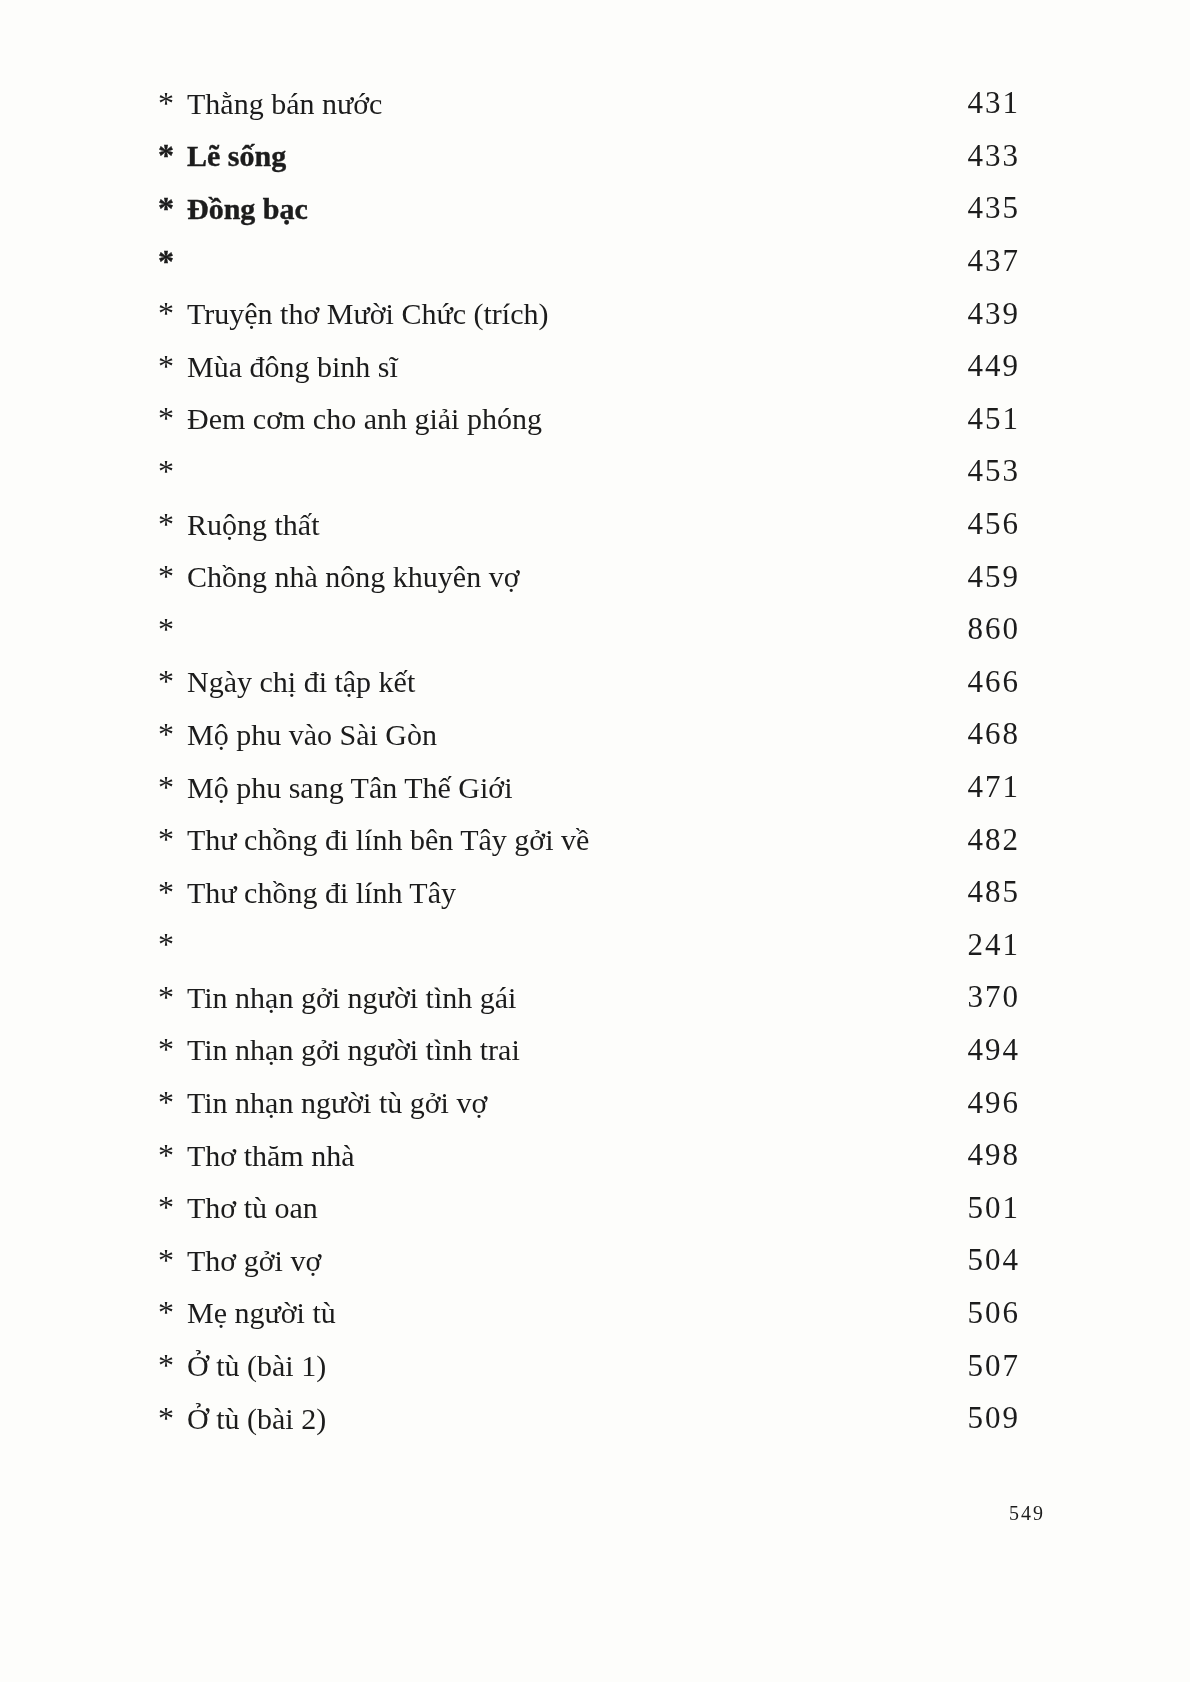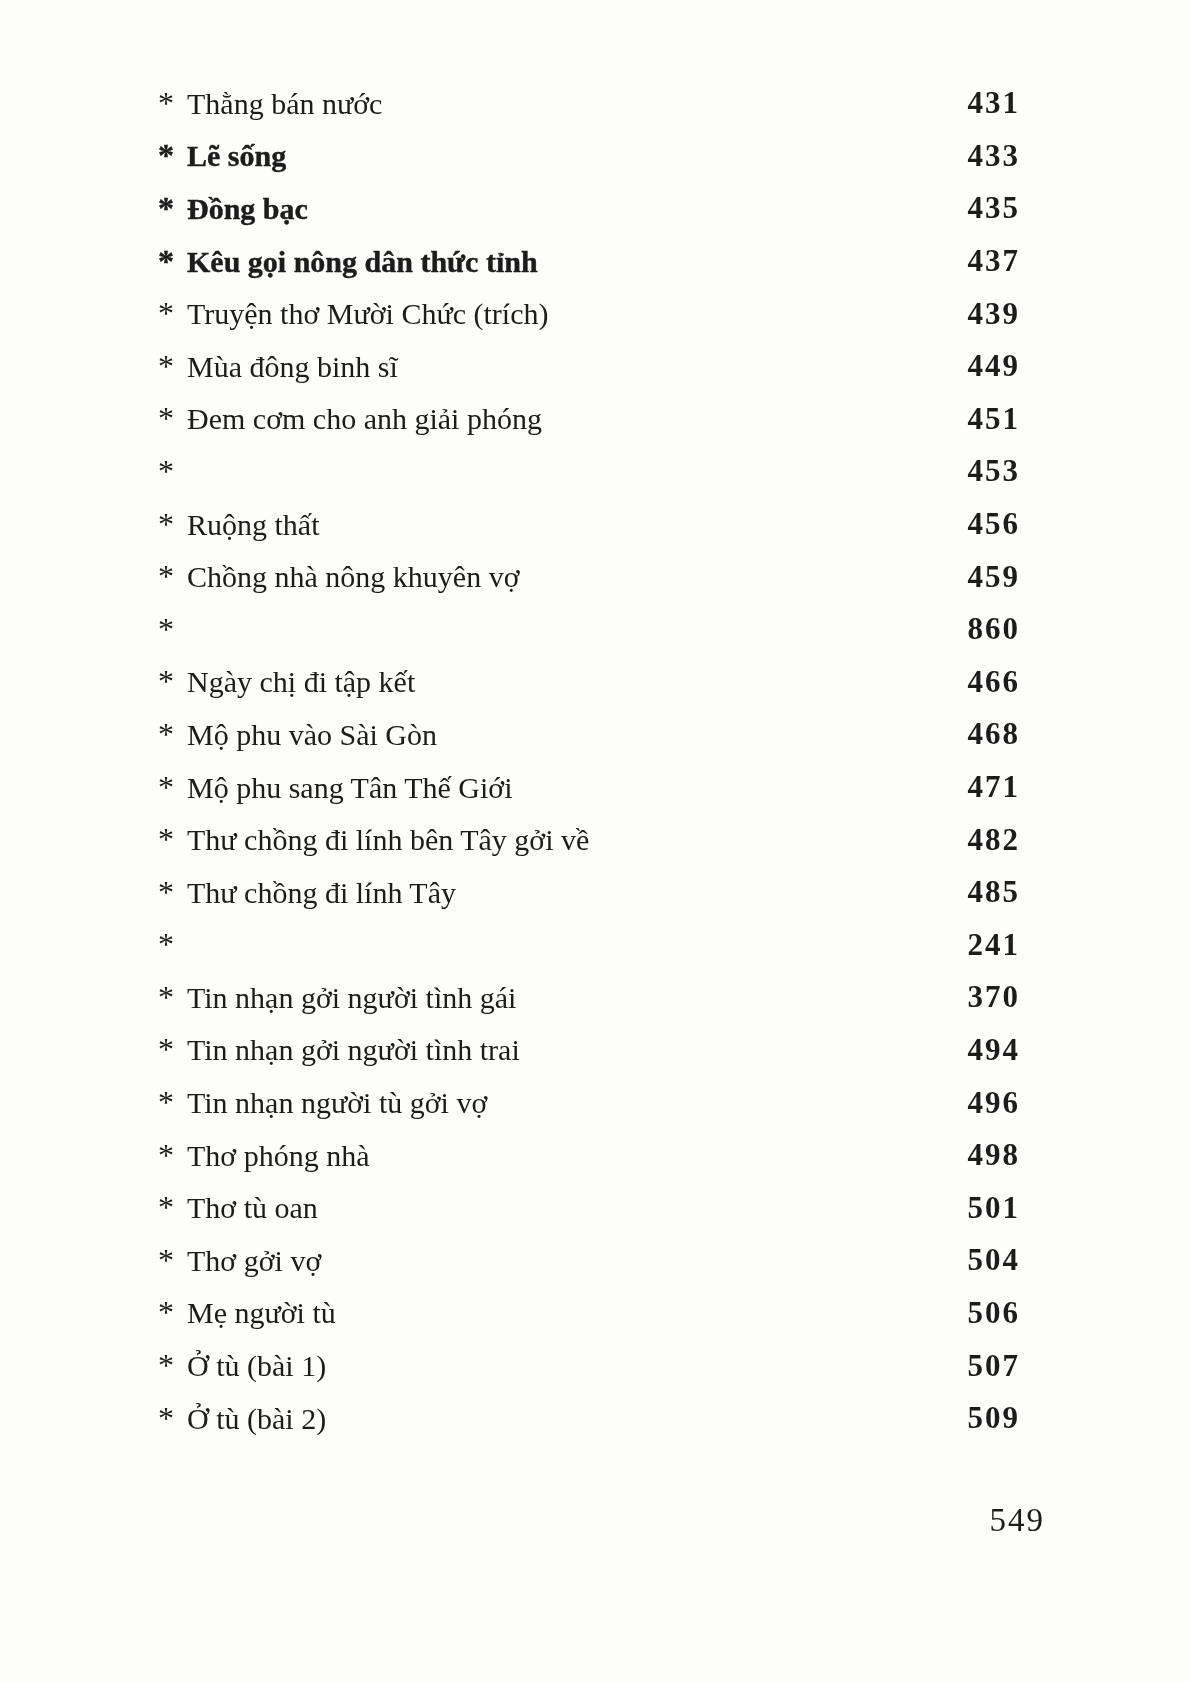--- a/index.html
+++ b/index.html
@@ -43,27 +43,26 @@
   }
   .star {
     display: inline-block;
     margin-right: 13px;
     font-size: 32px;
   }
   .pageno {
     font-size: 31px;
     letter-spacing: 2px;
     text-align: right;
-    font-weight: bold;
   }
   .folio {
     position: absolute;
     top: 1502px;
     right: 145px;
-    font-size: 33px;
+    font-size: 20px;
     letter-spacing: 2px;
   }
 </style>
 </head>
 <body>
 
 <div class="page">
   <ul class="toc">
   <li class="row">
     <span class="title-wrap">
@@ -85,21 +84,20 @@
     <span class="title-wrap">
       <span class="star">*</span>
       <span class="title">Đồng bạc</span>
     </span>
     <span class="pageno">435</span>
   </li>
 
   <li class="row bold">
     <span class="title-wrap">
       <span class="star">*</span>
-      <span class="title">Kêu gọi nông dân thức tỉnh</span>
     </span>
     <span class="pageno">437</span>
   </li>
 
   <li class="row">
     <span class="title-wrap">
       <span class="star">*</span>
       <span class="title">Truyện thơ Mười Chức (trích)</span>
     </span>
     <span class="pageno">439</span>
@@ -218,21 +216,21 @@
     <span class="title-wrap">
       <span class="star">*</span>
       <span class="title">Tin nhạn người tù gởi vợ</span>
     </span>
     <span class="pageno">496</span>
   </li>
 
   <li class="row">
     <span class="title-wrap">
       <span class="star">*</span>
-      <span class="title">Thơ phóng nhà</span>
+      <span class="title">Thơ thăm nhà</span>
     </span>
     <span class="pageno">498</span>
   </li>
 
   <li class="row">
     <span class="title-wrap">
       <span class="star">*</span>
       <span class="title">Thơ tù oan</span>
     </span>
     <span class="pageno">501</span>

